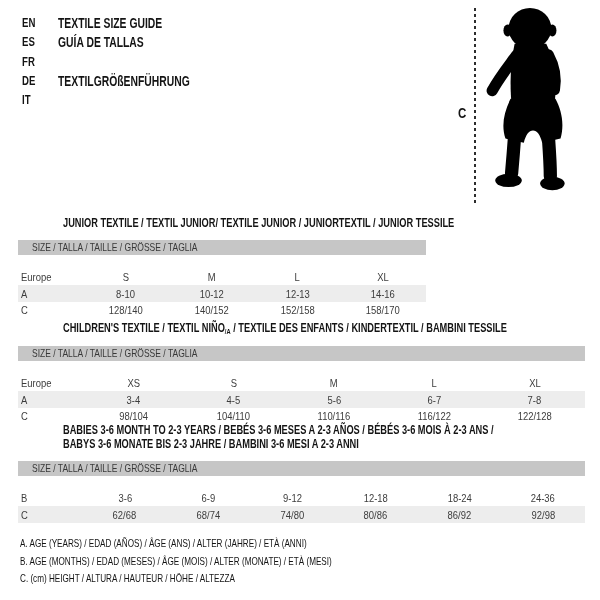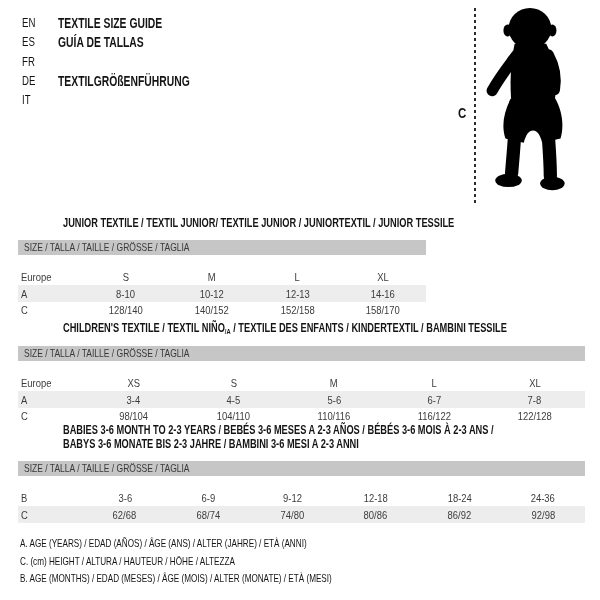--- a/index.html
+++ b/index.html
@@ -9,40 +9,40 @@
     color:#141414;
   }
   
   .cx  { display:inline-block; transform:scaleX(0.74); transform-origin:0 50%; white-space:nowrap; }
   .ct  { display:inline-block; transform:scaleX(0.82); white-space:nowrap; }
   .ctl { display:inline-block; transform:scaleX(0.82); transform-origin:0 50%; white-space:nowrap; }
 
   
   .lang-block { position:absolute; left:22px; top:13px; }
   .lang-row  { display:flex; height:19.3px; align-items:center; }
-  .lang-code { width:36px; font-weight:400; font-size:13px; }
+  .lang-code { width:36px; font-weight:700; font-size:13px; }
   .lang-title{ font-weight:700; font-size:14px; }
 
   
   .measure-line {
     position:absolute; left:474px; top:8px; width:2px; height:198px;
     background:repeating-linear-gradient(to bottom, #2d2d2d 0 3px, transparent 3px 6px);
   }
   .measure-label { position:absolute; left:457px; top:105px; font-weight:700; font-size:14px; }
   .baby-figure { position:absolute; left:482px; top:7px; width:102px; height:200px; }
 
   
   .sec-title { position:absolute; left:18px; font-weight:700; font-size:12.5px; white-space:nowrap; line-height:13.5px;margin-left:45px; }
   .subsc { font-size:0.62em; vertical-align:-2px; }
 
   
   .size-table { position:absolute; left:18px; }
   .tbl-header {
     height:15px; line-height:15px; background:#c6c6c6; color:#383838;
-    font-size:11.5px; padding-left:6px; font-weight:400;
+    font-size:11.5px; padding-left:14px; font-weight:400;
   }
   .trows { margin-top:14px; }
   .trow {
     display:grid; grid-template-columns:65px repeat(var(--cols),1fr);
     height:16.4px; align-items:center; font-size:11.5px; color:#3c3c3c;
   }
   .trow.shaded { background:#ededed; }
   .tlabel { padding-left:3px; text-align:left; overflow:visible; }
   .tcell  { text-align:center; overflow:visible; }
 
@@ -183,20 +183,20 @@
           <span class="tcell"><span class="ct">92/98</span></span>
         </div>
       </div>
   </div>
 
   <div class="legend">
     <div class="legend-line">
         <span class="cx">A. AGE (YEARS) / EDAD (AÑOS) / ÂGE (ANS) / ALTER (JAHRE) / ETÀ (ANNI)</span>
       </div>
     <div class="legend-line">
+        <span class="cx">B. AGE (MONTHS) / EDAD (MESES) / ÂGE (MOIS) / ALTER (MONATE) / ETÀ (MESI)</span>
+      </div>
+    <div class="legend-line">
         <span class="cx">C. (cm) HEIGHT / ALTURA / HAUTEUR / HÖHE / ALTEZZA</span>
       </div>
-    <div class="legend-line">
-        <span class="cx">B. AGE (MONTHS) / EDAD (MESES) / ÂGE (MOIS) / ALTER (MONATE) / ETÀ (MESI)</span>
-      </div>
   </div>
 
 </div>
 
 </body></html>

